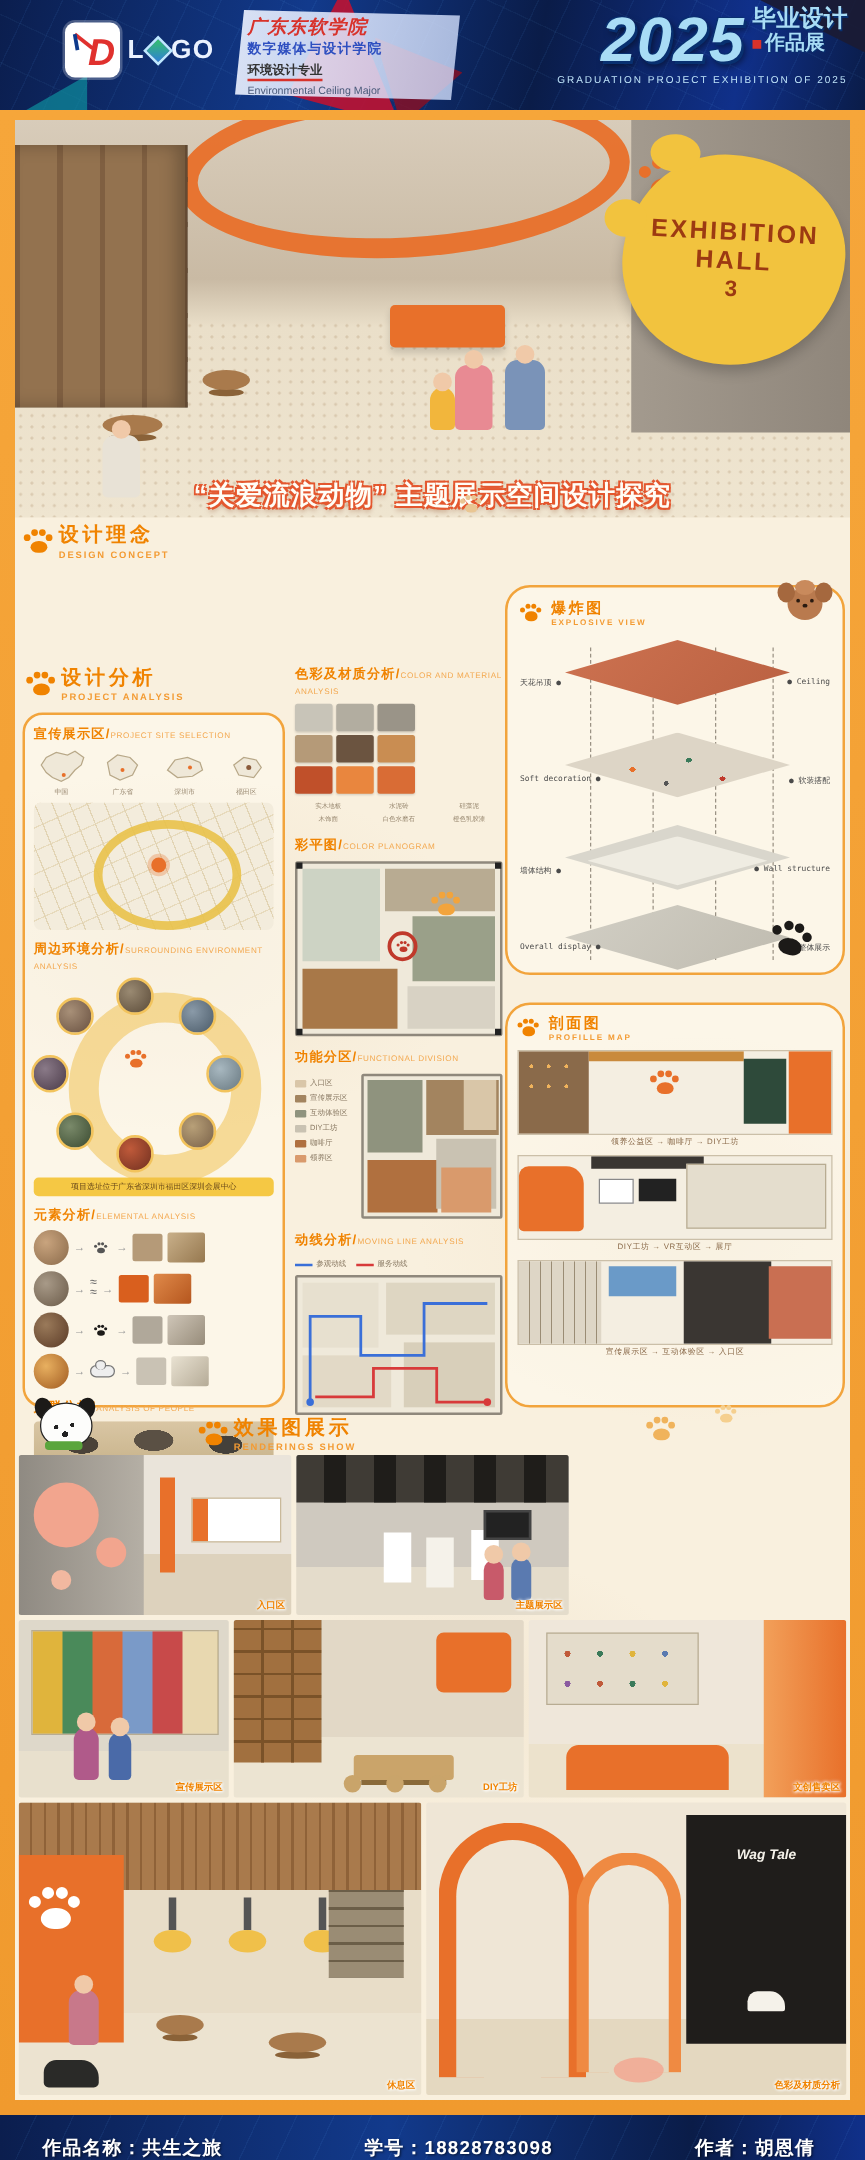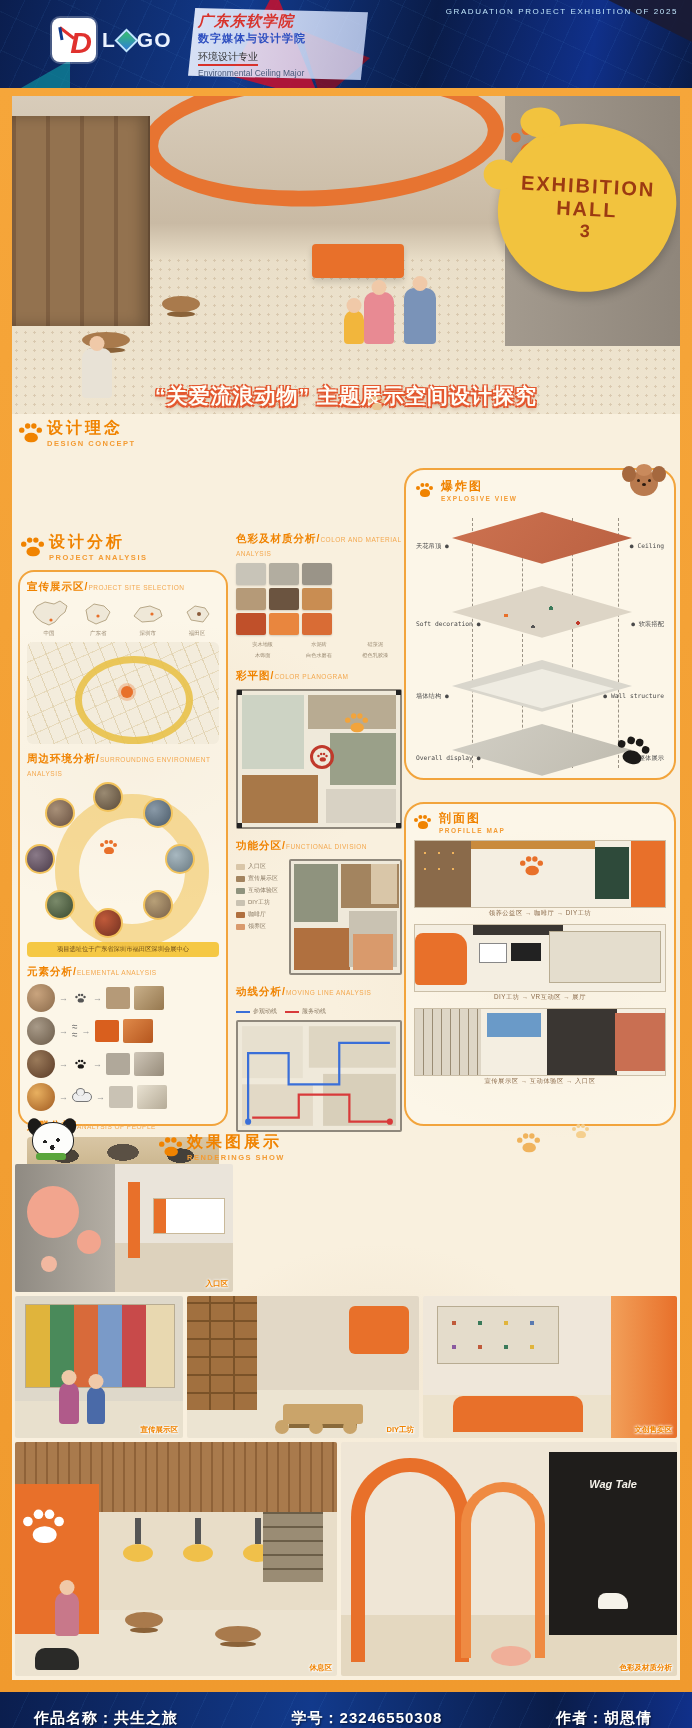--- a/index.html
+++ b/index.html
@@ -21,21 +21,21 @@
   .logo-mark .d{position:absolute;right:4px;bottom:2px;font-size:30px;font-weight:900;color:#e0312e;font-style:italic;}
   .logo-mark .hand1{position:absolute;left:8px;top:8px;width:18px;height:2.5px;background:#e0312e;transform:rotate(38deg);transform-origin:left;}
   .logo-mark .hand2{position:absolute;left:8px;top:8px;width:13px;height:2.5px;background:#0e3a8c;transform:rotate(80deg);transform-origin:left;}
   .logo-word{display:flex;align-items:center;color:#eaf2ff;font-weight:700;font-size:21px;letter-spacing:1px;}
   .logo-diamond{width:13px;height:13px;margin:0 2px;background:linear-gradient(135deg,#35c06a,#2e7fd8);transform:rotate(45deg);border:2px solid #bfe8ff;}
   .school-panel{position:absolute;left:188px;top:8px;width:180px;height:72px;
     background:linear-gradient(100deg,rgba(235,241,255,.92),rgba(210,224,255,.78));
     clip-path:polygon(4% 0,100% 6%,96% 100%,0 94%);padding:4px 10px;box-sizing:border-box;}
   .school-name{font-size:15px;font-weight:900;color:#d8322b;font-style:italic;letter-spacing:1px;}
   .college-name{font-size:11px;font-weight:900;color:#2e4fc0;letter-spacing:1px;}
-  .major-name{font-size:10px;font-weight:400;color:#333;border-bottom:2px solid #d8322b;display:inline-block;}
+  .major-name{font-size:10px;font-weight:700;color:#333;border-bottom:2px solid #d8322b;display:inline-block;}
   .major-en{font-size:8.5px;color:#4a5a7a;margin-top:2px;}
   .year-block{position:absolute;right:14px;top:6px;text-align:right;}
   .year-row{display:flex;align-items:flex-start;justify-content:flex-end;}
   .year{font-size:50px;line-height:52px;font-weight:900;font-style:italic;color:#a8dcf5;
     text-shadow:2px 2px 0 #083070,-1px -1px 0 #083070,3px 4px 6px rgba(0,0,0,.5);letter-spacing:1px;}
   .exhibit-cn{margin-left:6px;color:#a8dcf5;font-weight:900;text-align:left;}
   .exhibit-cn .l1{font-size:19px;line-height:20px;text-shadow:1px 1px 0 #083070;}
   .exhibit-cn .l2{font-size:16px;line-height:18px;text-shadow:1px 1px 0 #083070;display:flex;align-items:center;}
   .red-dot{width:7px;height:7px;background:#d8322b;display:inline-block;margin-right:3px;}
   .exhibit-en{font-size:8px;letter-spacing:1.6px;color:#bfe4fa;margin-top:1px;}
@@ -192,20 +192,30 @@
       <span>GO</span>
     </div>
   </div>
   <div class="school-panel">
     <div class="school-name">广东东软学院</div>
     <div class="college-name">数字媒体与设计学院</div>
     <div class="major-name">环境设计专业</div>
     <div class="major-en">Environmental Ceiling Major</div>
   </div>
   <div class="year-block">
+    <div class="year-row">
+      <div class="year">2025</div>
+      <div class="exhibit-cn">
+        <div class="l1">毕业设计</div>
+        <div class="l2">
+            <span class="red-dot"></span>
+          <span>作品展</span>
+          </div>
+      </div>
+    </div>
     <div class="exhibit-en">GRADUATION PROJECT EXHIBITION OF 2025</div>
   </div>
 </header>
 
 <div class="poster">
 <div class="poster-inner">
 
   <div class="hero">
     <div class="speckle"></div>
     <div class="ceil-ring"></div>
@@ -597,20 +607,28 @@
     </div>
   </div>
 
   <div class="tile" style="left:3px;top:1068px;width:218px;height:128px;background:linear-gradient(180deg,#eae4da 0 62%,#ddd2bd 62% 100%);">
     <div style="position:absolute;left:0;top:0;width:46%;height:100%;background:linear-gradient(90deg,#8f8a82,#b5afa5);"></div>
     <div style="position:absolute;left:12px;top:22px;width:52px;height:52px;background:#f2a58e;border-radius:50%;box-shadow:36px 30px 0 -14px #f2a58e,-4px 52px 0 -18px #f2b8a0;"></div>
     <div style="position:absolute;left:52%;top:18px;width:12px;height:76px;background:#e8702a;"></div>
     <div style="position:absolute;right:8px;top:34px;width:70px;height:34px;background:linear-gradient(90deg,#e8702a 0 12px,#fff 12px);border:1px solid #c9b99a;"></div>
     <span class="cap">入口区</span>
   </div>
+  <div class="tile" style="left:225px;top:1068px;width:218px;height:128px;background:linear-gradient(180deg,#cfc9bf 0 70%,#e4dccb 70% 100%);">
+    <div style="position:absolute;left:0;top:0;width:100%;height:30%;background:#3f3b35;background-image:repeating-linear-gradient(90deg,transparent 0 22px,#1f1d1a 22px 40px);"></div>
+    <div style="position:absolute;left:70px;top:62px;width:22px;height:40px;background:#fff;box-shadow:34px 4px 0 #f5f2ea,70px -2px 0 #fff;"></div>
+    <div style="position:absolute;right:30px;top:44px;width:34px;height:20px;background:#222;border:2px solid #444;"></div>
+    <div class="person" style="left:150px;top:84px;width:16px;height:32px;background:#c85a6a;"></div>
+    <div class="person" style="left:172px;top:82px;width:16px;height:34px;background:#5a7ab0;"></div>
+    <span class="cap">主题展示区</span>
+  </div>
 
   <div class="tile" style="left:3px;top:1200px;width:168px;height:142px;background:linear-gradient(180deg,#ded8ca 0 74%,#e8e0cd 74% 100%);">
     <div style="position:absolute;left:10px;top:8px;width:148px;height:82px;background:
       linear-gradient(90deg,#e0b43c 0 24px,#4a8a5a 24px 48px,#d86a3a 48px 72px,#7a9ac8 72px 96px,#c84a4a 96px 120px,#e8d8b0 120px 148px);
       background-size:100% 40px;background-repeat:repeat-y;border:1px solid #b8ac92;"></div>
     <div class="person" style="left:44px;top:86px;width:20px;height:42px;background:#b05a8a;"></div>
     <div class="person" style="left:72px;top:90px;width:18px;height:38px;background:#4a6aa8;"></div>
     <span class="cap">宣传展示区</span>
   </div>
   <div class="tile" style="left:175px;top:1200px;width:232px;height:142px;background:linear-gradient(180deg,#e2d8c6 0 66%,#ece4d2 66% 100%);">
@@ -651,15 +669,15 @@
     <div style="position:absolute;left:150px;bottom:10px;width:40px;height:20px;background:#f2a58e;border-radius:50%;opacity:.8;"></div>
     <span class="cap">色彩及材质分析</span>
   </div>
 
 </div>
 </div>
 
 <footer class="footer">
   <div class="circuit"></div>
   <div class="foot-item"><span>作品名称：</span><span>共生之旅</span></div>
-  <div class="foot-item"><span>学号：</span><span>23246550308</span></div>
+  <div class="foot-item"><span>学号：</span><span>18828783098</span></div>
   <div class="foot-item"><span>作者：</span><span>胡恩倩</span></div>
 </footer>
 
 </body></html>

